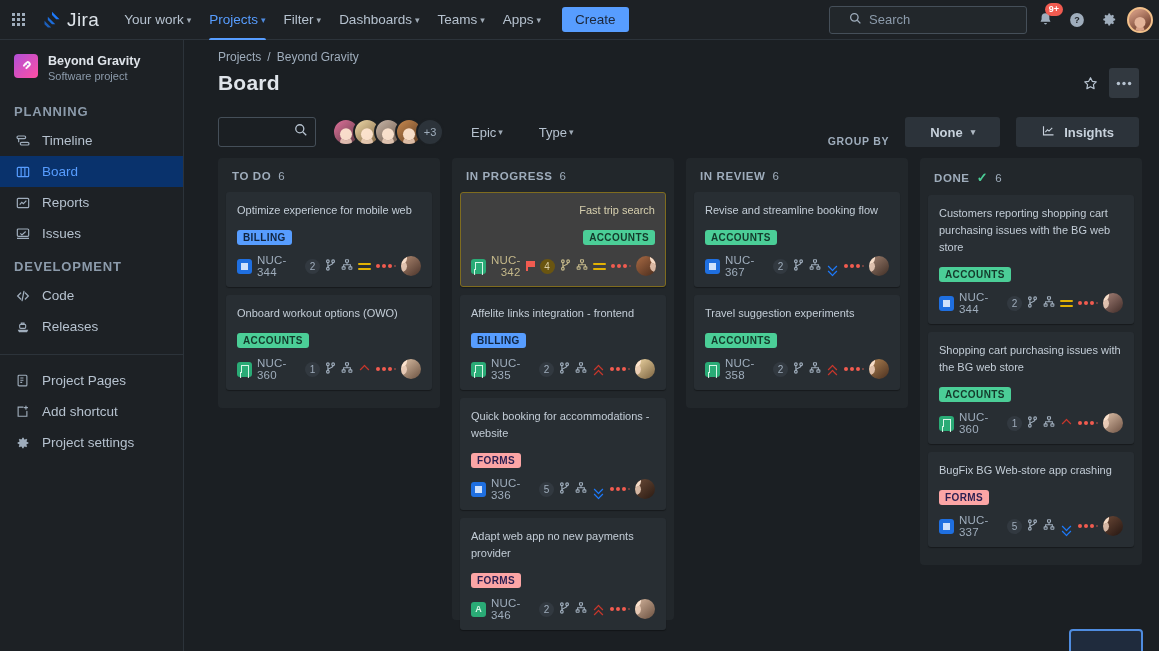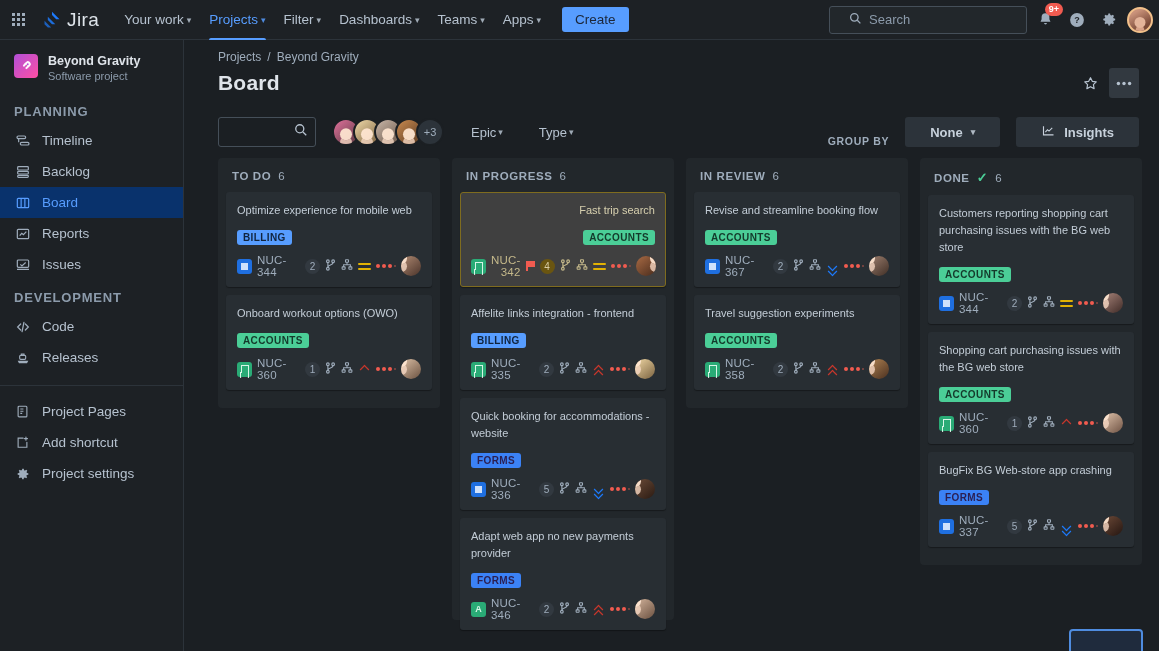--- a/index.html
+++ b/index.html
@@ -183,21 +183,21 @@
   }
   .card.hl { background: #404040; border-color: #7f6c1f; text-align: right; }
   .card-title { font-size: 11px; line-height: 17px; color: #c3cdd7; margin-bottom: 8px; }
   .card.hl .card-title { color: #d6cfae; }
   .tag {
     display: inline-block; font-size: 10px; font-weight: bold; letter-spacing: .4px;
     border-radius: 3px; padding: 2px 6px; margin-bottom: 9px;
   }
   .tag.billing   { background: #579dff; color: #10243e; }
   .tag.accounts  { background: #4bce97; color: #143a2b; }
-  .tag.forms     { background: #3b82f6; color: #2b1f52; }
+  .tag.forms     { background: #fca5a5; color: #2b1f52; }
 
   .card-foot { display: flex; align-items: center; gap: 5px; }
   .type-ico {
     width: 15px; height: 15px; border-radius: 3px; flex: 0 0 15px;
     display: flex; align-items: center; justify-content: center;
   }
   .ti-story { background: #1f6fe0; }
   .ti-story i { width: 7px; height: 7px; background: #cfe1fb; display:block; }
   .ti-task  { background: #2aab76; }
   .ti-task i {
@@ -370,30 +370,20 @@
       <span class="nav-ico">
         <svg width="16" height="16" viewBox="0 0 24 24" fill="none" stroke="#9fadbc" stroke-width="1.8">
           <rect x="3" y="4.5" width="13" height="4" rx="2"></rect>
             <rect x="8" y="14" width="13" height="4" rx="2"></rect>
           <path d="M5.5 8.5v5.5"></path>
         </svg>
       </span>
       <span>Timeline</span>
     </div>
 
-    <div class="navrow">
-      <span class="nav-ico">
-        <svg width="16" height="16" viewBox="0 0 24 24" fill="none" stroke="#9fadbc" stroke-width="1.8">
-          <rect x="4" y="4" width="16" height="5" rx="1.3"></rect>
-            <rect x="4" y="11" width="16" height="4" rx="1.3"></rect>
-          <rect x="4" y="17" width="16" height="3" rx="1.3"></rect>
-        </svg>
-      </span>
-      <span>Backlog</span>
-    </div>
 
     <div class="navrow sel">
       <span class="nav-ico">
         <svg width="16" height="16" viewBox="0 0 24 24" fill="none" stroke="#579dff" stroke-width="1.8">
           <rect x="3.5" y="5" width="17" height="14" rx="1.5"></rect>
           <path d="M9.2 5v14M14.8 5v14"></path>
         </svg>
       </span>
       <span>Board</span>
     </div>

